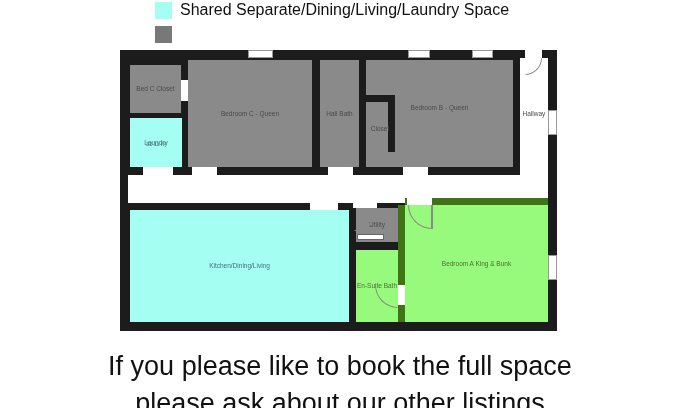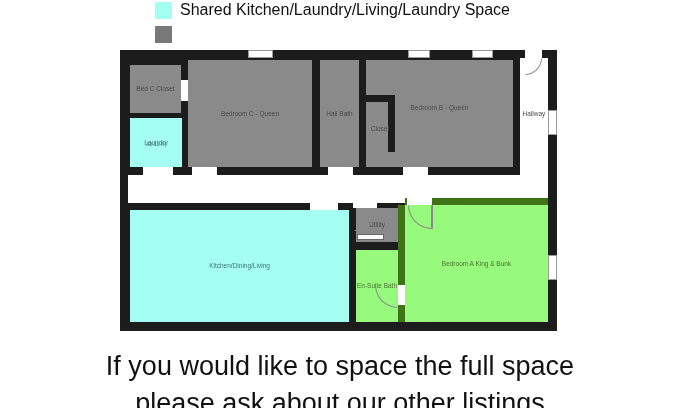--- a/index.html
+++ b/index.html
@@ -95,21 +95,21 @@
   .footer{
     position:absolute;left:0;top:348px;width:680px;text-align:center;
     font-size:27px;line-height:37px;color:#111;
   }
 </style>
 </head>
 <body>
 
 <div class="legend">
   <div class="swatch swatch-shared"></div>
-  <div class="legend-label legend-label-1">Shared Kitchen/Laundry/Living/Laundry Space</div>
+  <div class="legend-label legend-label-1">Shared Separate/Dining/Living/Laundry Space</div>
   <div class="swatch swatch-separate"></div>
 </div>
 
 <div class="plan">
 
   <div class="hall hall-h"></div>
   <div class="hall hall-v"></div>
 
   <div class="room gray r-bed-c-closet">
     <span class="rlabel">Bed C Closet</span>
@@ -173,15 +173,15 @@
   <div class="leaf lf-bedroom-b"></div>
   <div class="arc arc-br a-hallway"></div>
   <div class="arc arc-br a-utility"></div>
   <div class="leaf utility-fixture"></div>
   <div class="arc arc-bl a-bath"></div>
   <div class="arc arc-bl a-bedroom-a"></div>
   <div class="leaf lf-bedroom-a"></div>
 </div>
 
 <div class="footer">
-  <div>If you would like to space the full space</div>
+  <div>If you please like to book the full space</div>
   <div>please ask about our other listings</div>
 </div>
 
 </body></html>

